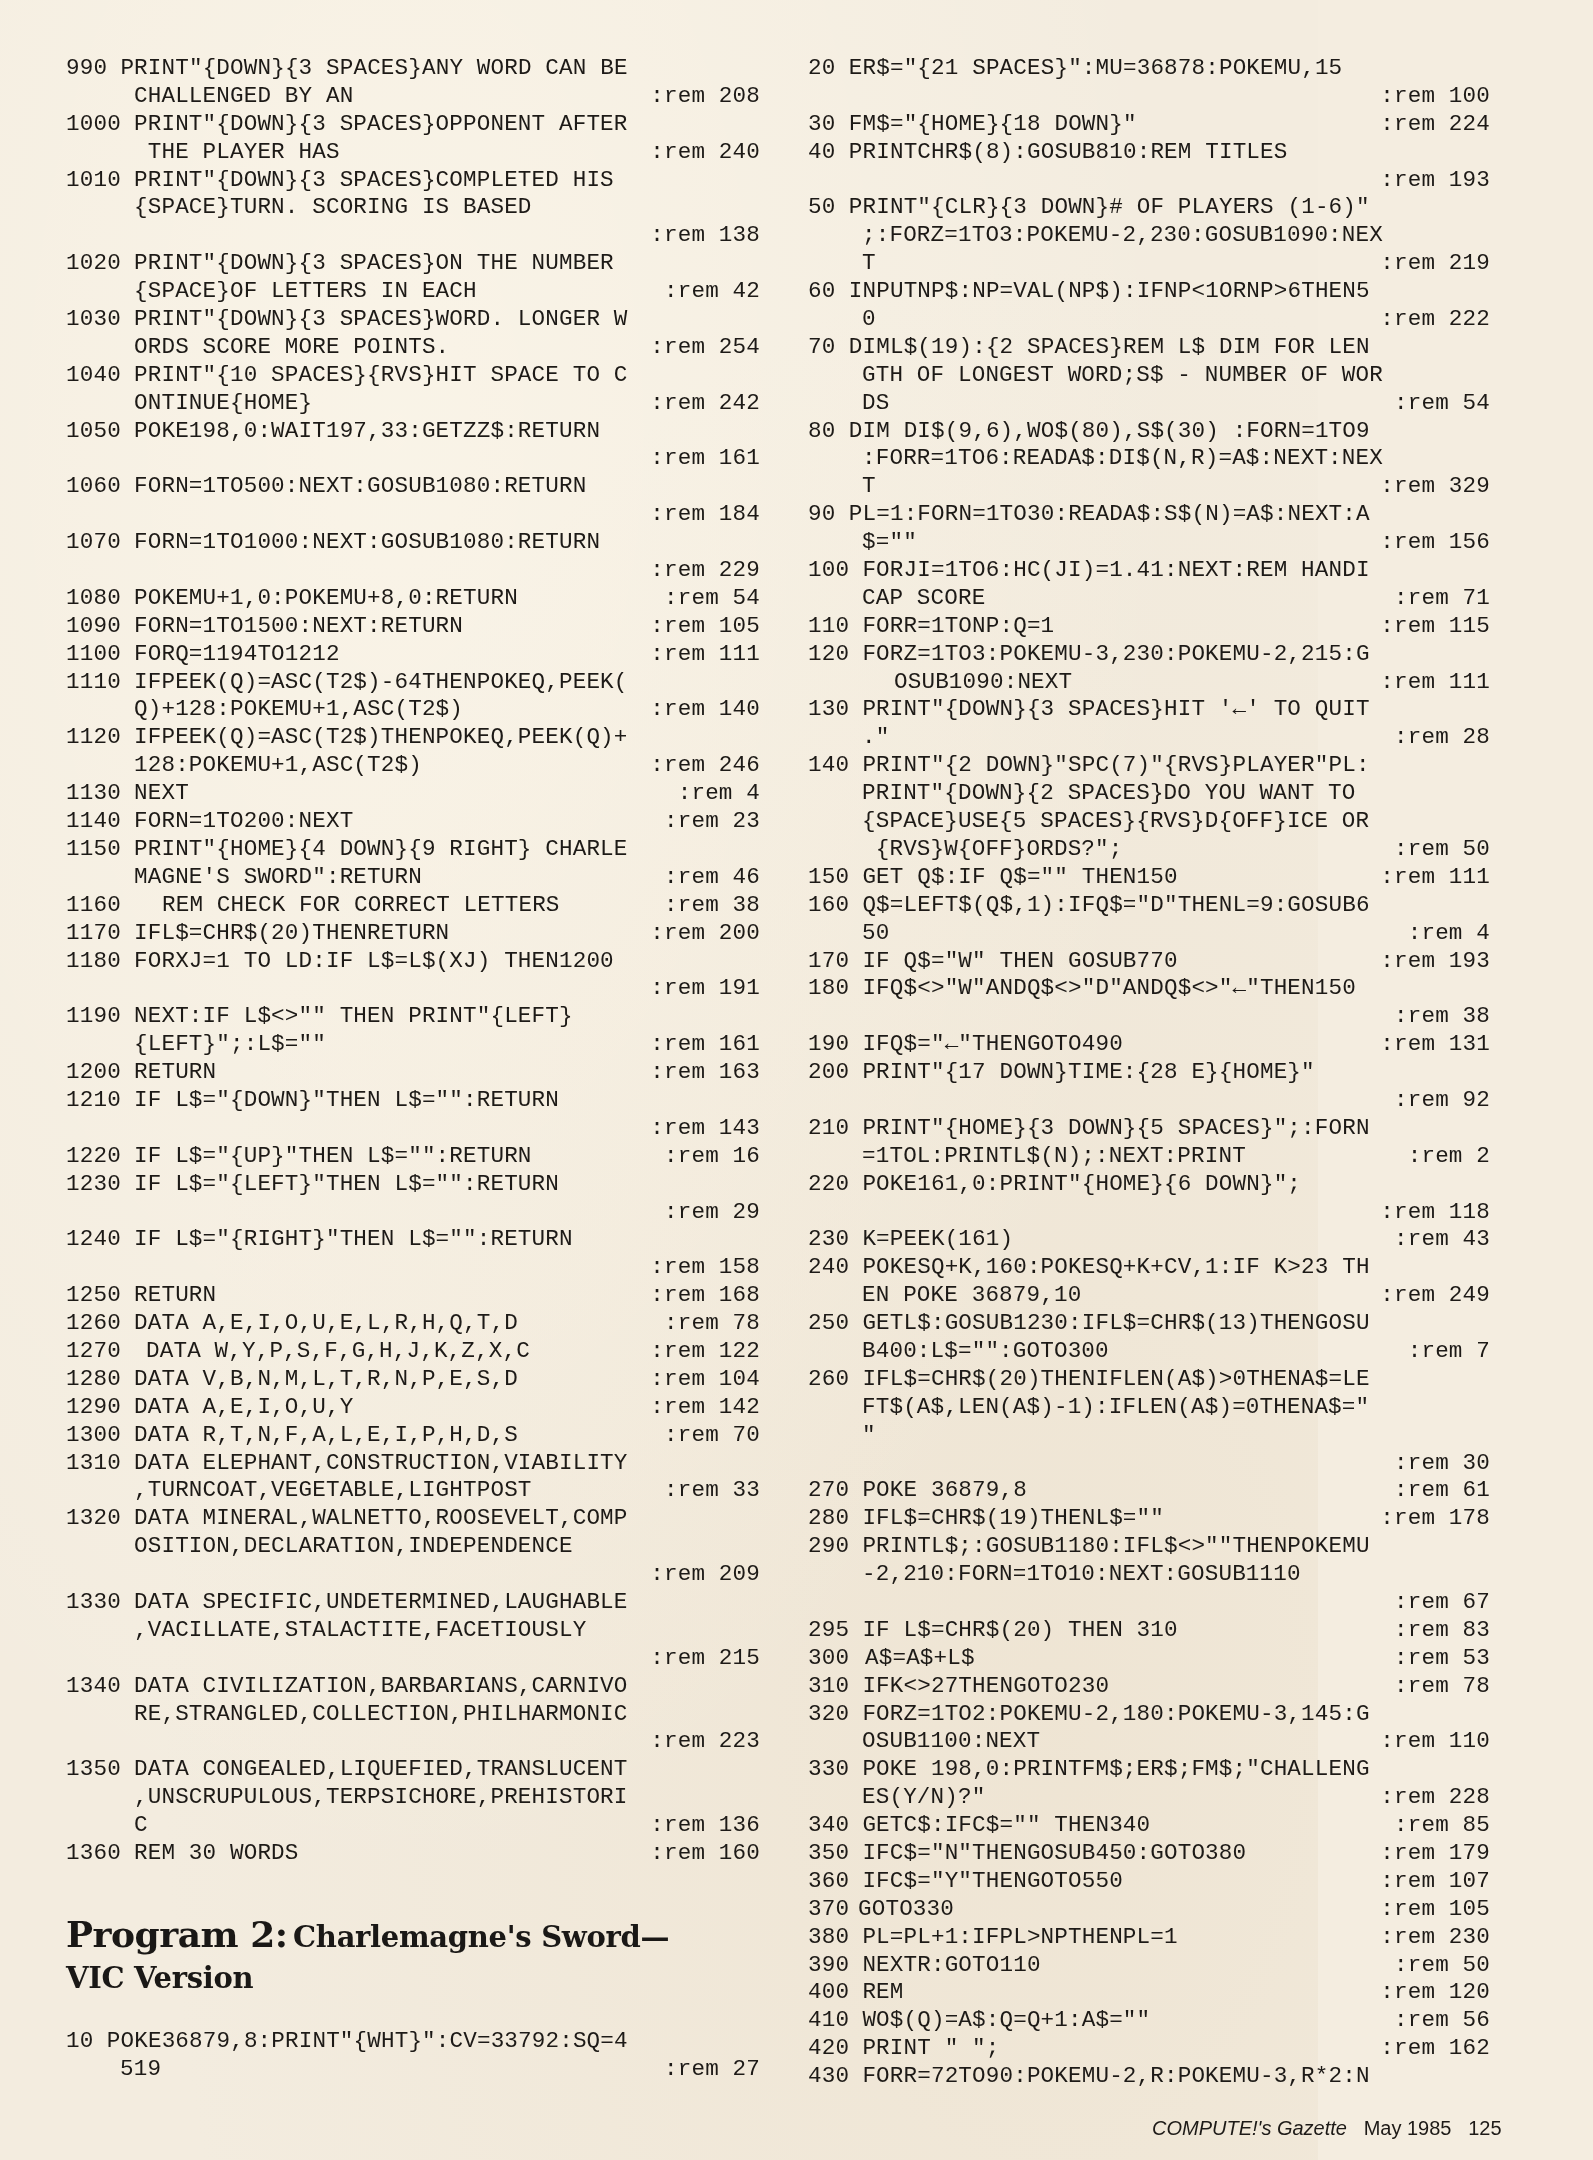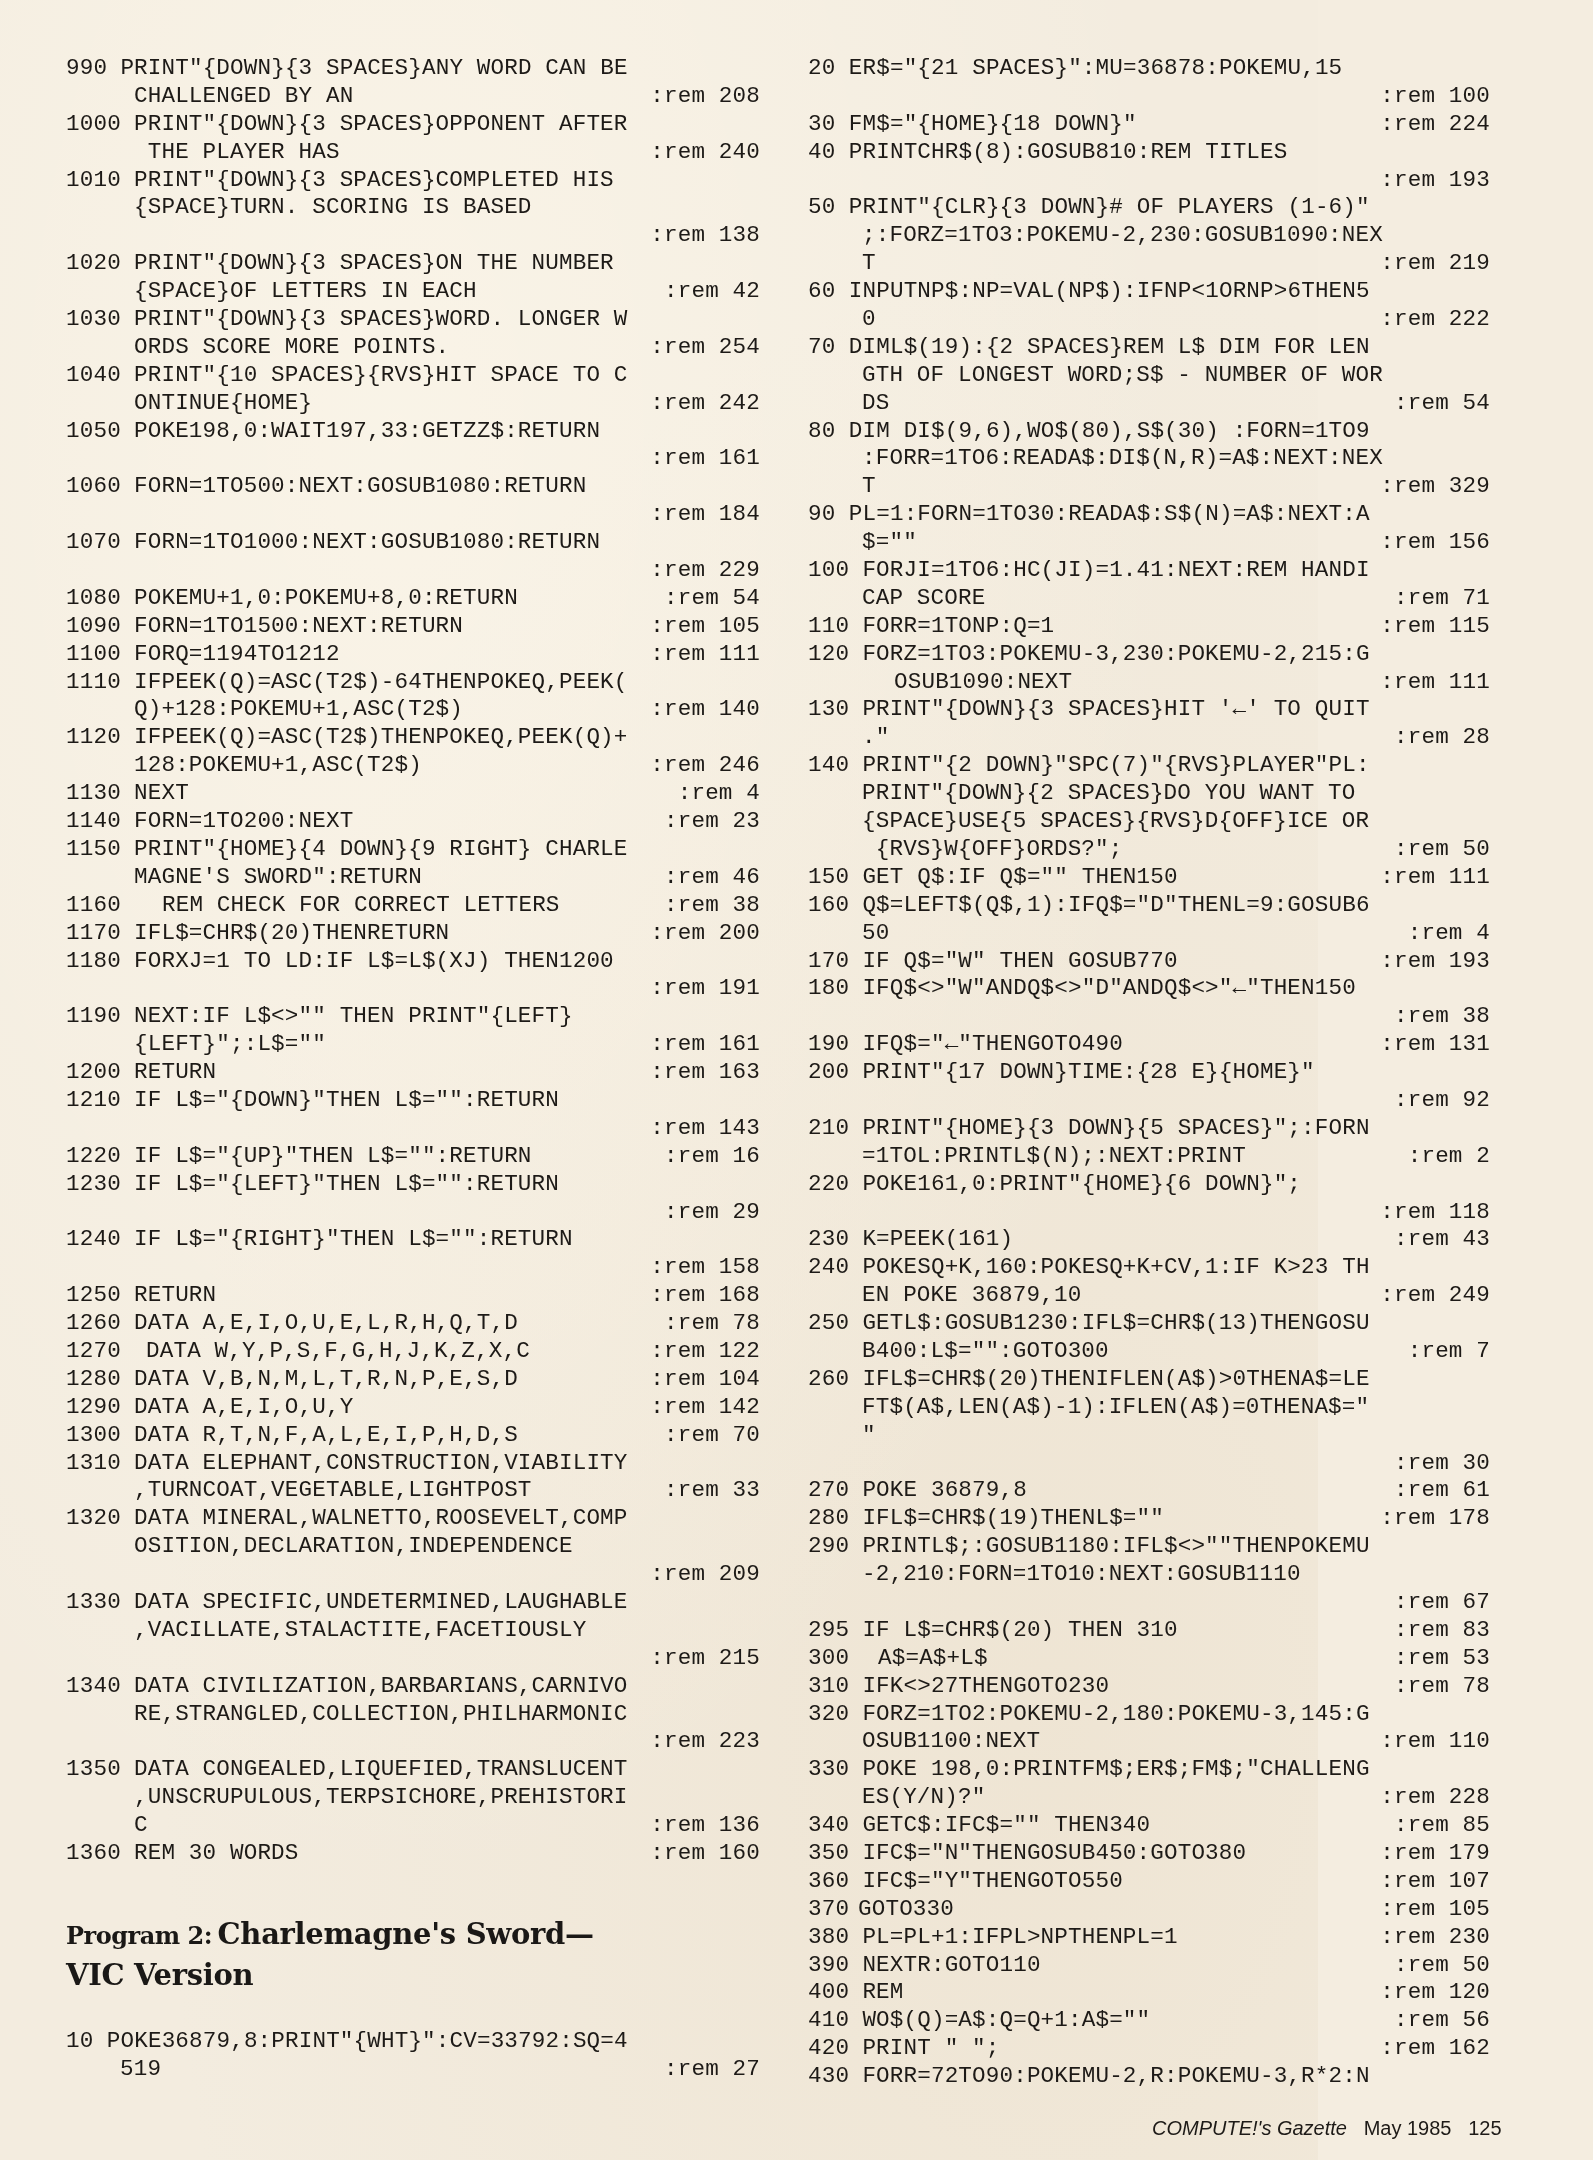--- a/index.html
+++ b/index.html
@@ -33,21 +33,21 @@
   .ln { position: absolute; left: 0; top: 0; }
   .txt { position: absolute; top: 0; }
   .rem { position: absolute; right: 0; top: 0; }
 
   .heading {
     position: absolute; left: 66px; top: 1916px; width: 700px;
     font-family: "DejaVu Serif", "Liberation Serif", serif;
     font-weight: bold; color: #1a1816;
     line-height: 36px;
   }
-  .heading .big { font-size: 24px; letter-spacing: -0.5px; margin-top: 8px; }
+  .heading .big { font-size: 36px; letter-spacing: -0.5px; margin-top: 8px; }
   .heading .small { font-size: 29px; letter-spacing: -0.3px; }
 
   .footer {
     position: absolute; left: 1152px; top: 2117px;
     font-family: "Liberation Sans", "DejaVu Sans", sans-serif;
     font-size: 20px; color: #1d1a17; white-space: pre;
   }
   .footer .mag { font-style: italic; }
 </style>
 </head>
@@ -321,21 +321,21 @@
       </div>
       <div class="entry">
         <div class="vline"><span class="ln">290</span><span class="txt" style="left: 54.4px;">PRINTL$;:GOSUB1180:IFL$&lt;&gt;""THENPOKEMU</span></div>
         <div class="vline"><span class="txt" style="left: 54px;">-2,210:FORN=1TO10:NEXT:GOSUB1110</span></div>
         <div class="vline"><span class="txt" style="left: 54px;"></span><span class="rem">:rem 67</span></div>
       </div>
       <div class="entry">
         <div class="vline"><span class="ln">295</span><span class="txt" style="left: 54.4px;">IF L$=CHR$(20) THEN 310</span><span class="rem">:rem 83</span></div>
       </div>
       <div class="entry">
-        <div class="vline"><span class="ln">300</span><span class="txt" style="left: 70px;">A$=A$+L$</span><span class="rem">:rem 53</span></div>
+        <div class="vline"><span class="ln">300</span><span class="txt" style="left: 57px;">A$=A$+L$</span><span class="rem">:rem 53</span></div>
       </div>
       <div class="entry">
         <div class="vline"><span class="ln">310</span><span class="txt" style="left: 54.4px;">IFK&lt;&gt;27THENGOTO230</span><span class="rem">:rem 78</span></div>
       </div>
       <div class="entry">
         <div class="vline"><span class="ln">320</span><span class="txt" style="left: 54.4px;">FORZ=1TO2:POKEMU-2,180:POKEMU-3,145:G</span></div>
         <div class="vline"><span class="txt" style="left: 54px;">OSUB1100:NEXT</span><span class="rem">:rem 110</span></div>
       </div>
       <div class="entry">
         <div class="vline"><span class="ln">330</span><span class="txt" style="left: 54.4px;">POKE 198,0:PRINTFM$;ER$;FM$;"CHALLENG</span></div>

